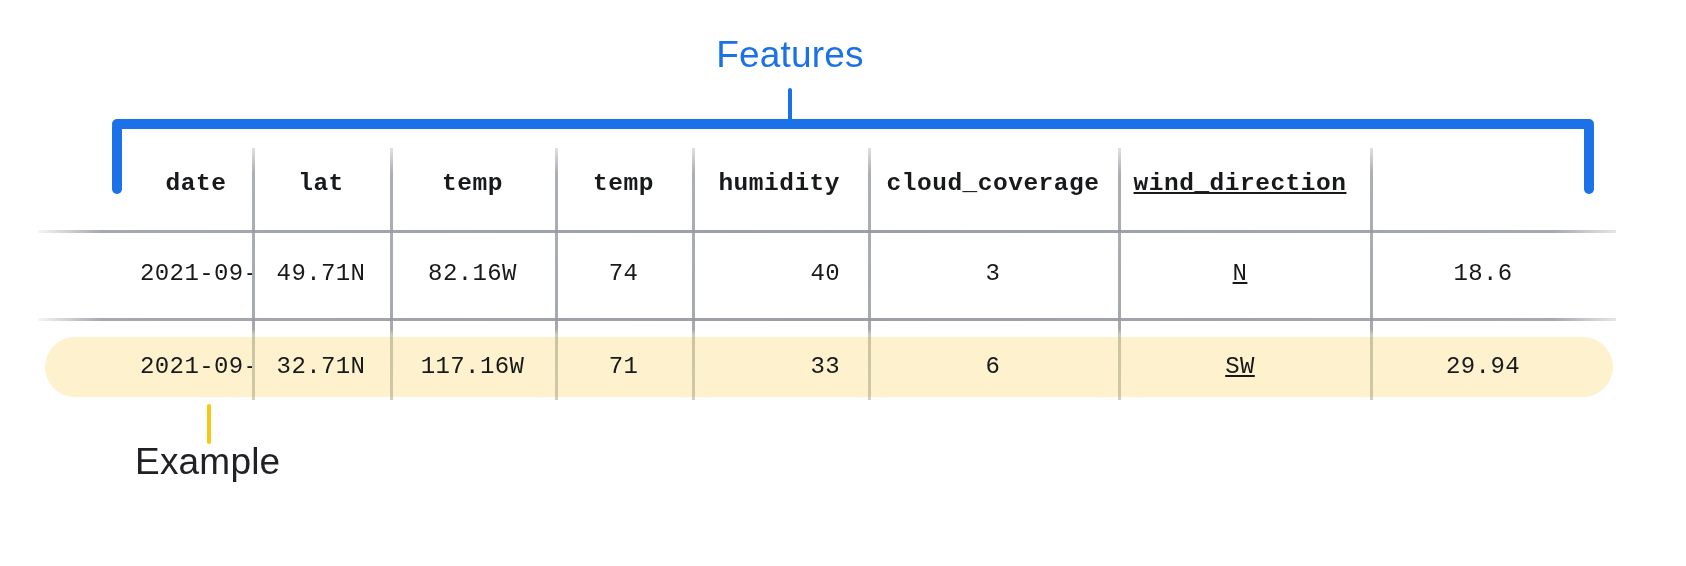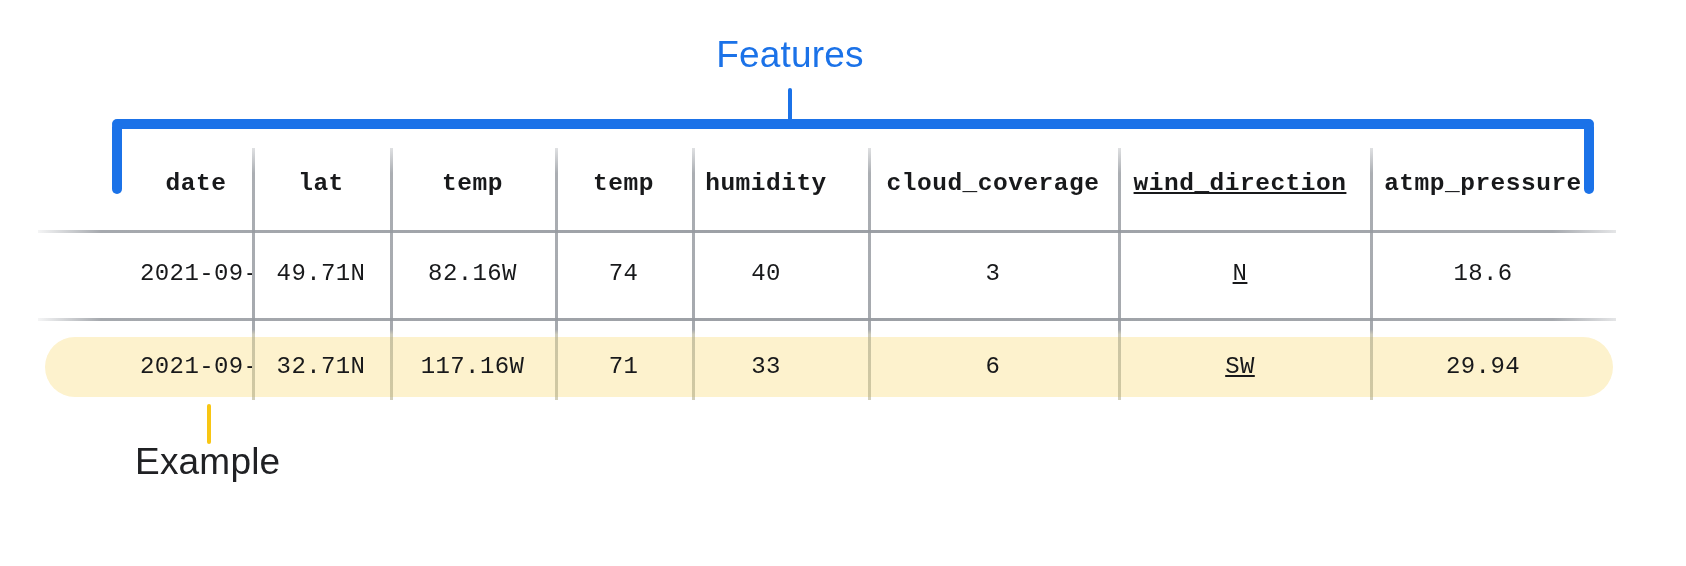--- a/index.html
+++ b/index.html
@@ -148,21 +148,21 @@
   .data-row-1 .cell, .data-row-2 .cell {
     font-weight: 400;
     letter-spacing: 0.4px;
   }
 
   
   .c0 { position:absolute; left: 112px;  width: 140px; padding-left: 28px; }
   .c1 { position:absolute; left: 252px;  width: 138px; }
   .c2 { position:absolute; left: 390px;  width: 165px; }
   .c3 { position:absolute; left: 555px;  width: 137px; }
-  .c4 { position:absolute; left: 692px;  width: 148px; }
+  .c4 { position:absolute; left: 692px;  width: 148px; text-align: right; }
   .c5 { position:absolute; left: 868px;  width: 250px; }
   .c6 { position:absolute; left: 1108px; width: 264px; text-decoration: underline; }
   .c7 { position:absolute; left: 1370px; width: 226px; }
 
   
   #example-annotation {
     position: absolute;
     left: 0;
     top: 398px;
     width: 1528px;
@@ -217,21 +217,20 @@
   <div class="vrule" style="left:1370px"></div>
 
   <div class="row header-row">
     <div class="cell c0">date</div>
     <div class="cell c1">lat</div>
     <div class="cell c2">temp</div>
     <div class="cell c3">temp</div>
     <div class="cell c4">humidity</div>
     <div class="cell c5">cloud_coverage</div>
     <div class="cell c6">wind_direction</div>
-    <div class="cell c7">atmp_pressure</div>
   </div>
 
   <div class="row data-row-1">
     <div class="cell c0">2021-09-09</div>
     <div class="cell c1">49.71N</div>
     <div class="cell c2">82.16W</div>
     <div class="cell c3">74</div>
     <div class="cell c4">40</div>
     <div class="cell c5">3</div>
     <div class="cell c6">N</div>

